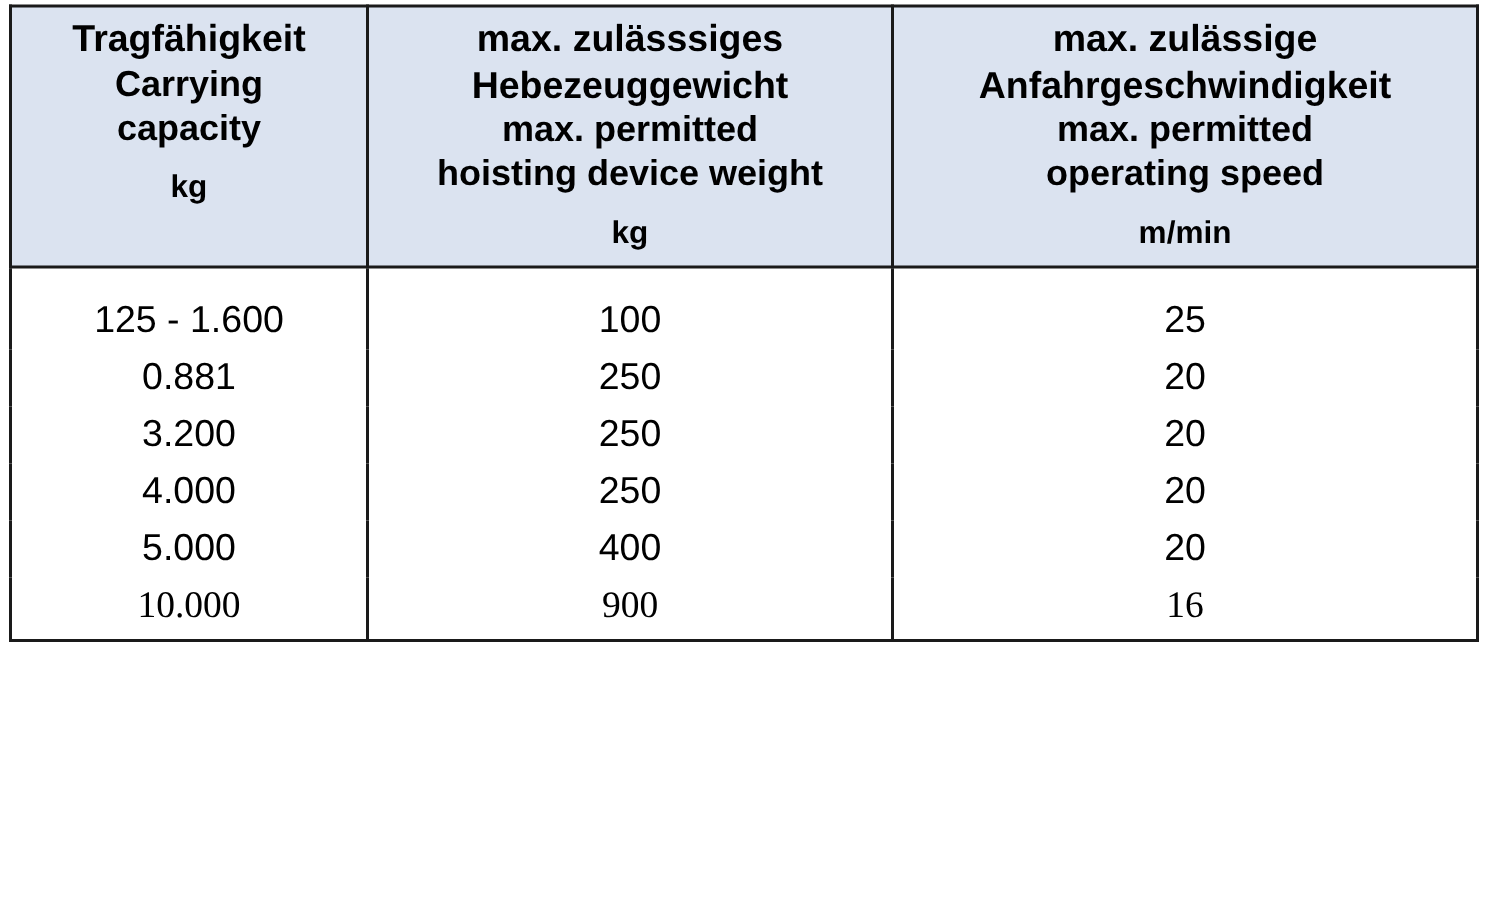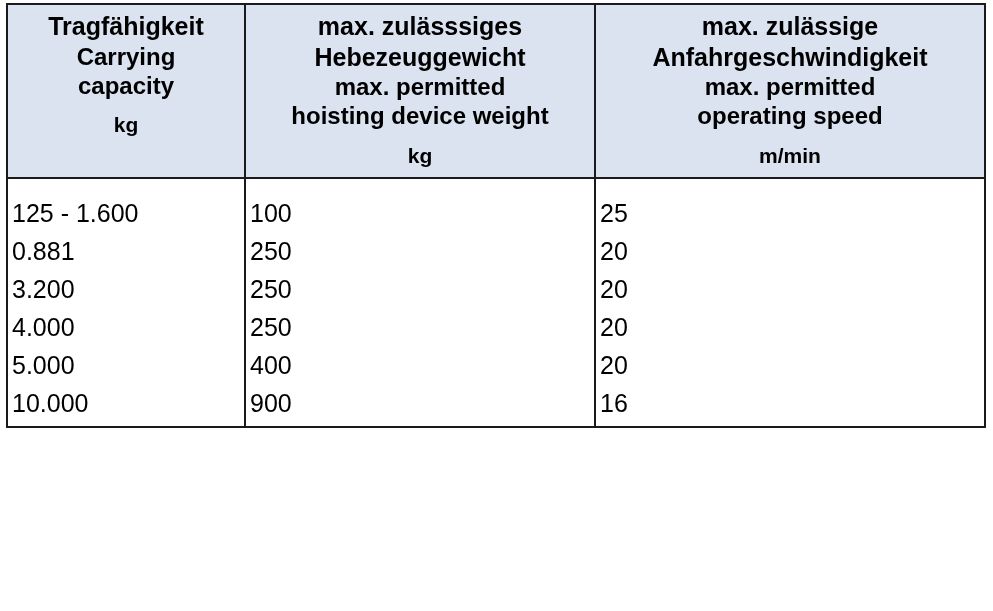--- a/index.html
+++ b/index.html
@@ -53,32 +53,33 @@
   }
   .hd-unit {
     font-size: 21px;
     font-weight: bold;
     line-height: 1.2;
     margin-top: 12px;
   }
   tbody td {
     border-left: 2px solid #1a1a1a;
     border-right: 2px solid #1a1a1a;
-    text-align: left;
+    text-align: center;
     font-size: 25px;
     line-height: 1.0;
     padding: 6px 4px 7px 4px;
     margin-left: 35px;
   }
   tbody tr:first-child td {
     padding-top: 22px;
   }
   tbody tr:last-child td {
     border-bottom: 2px solid #1a1a1a;
     padding-bottom: 10px;
+    font-family: Liberation Serif, serif;
   }
 </style>
 </head>
 <body>
 
 <div class="table-wrap">
   <table class="spec-table">
     <colgroup>
       <col class="c0">
       <col class="c1">

